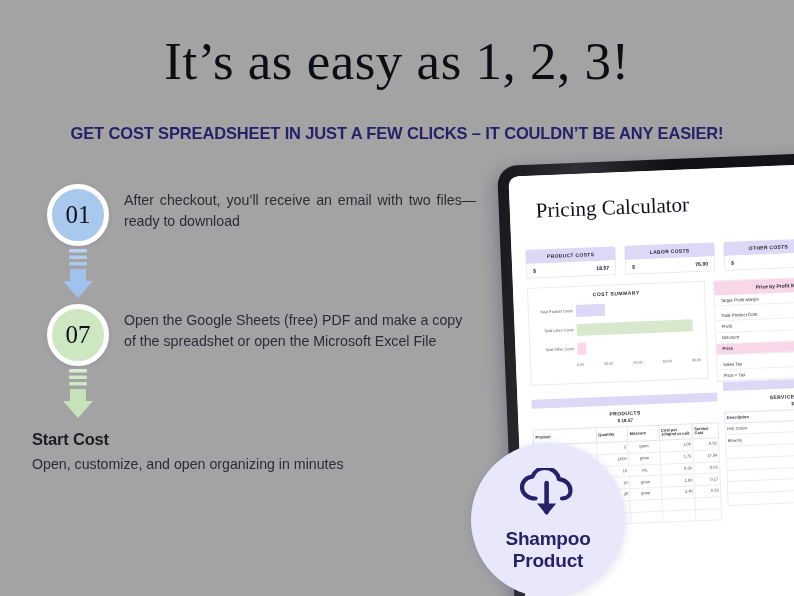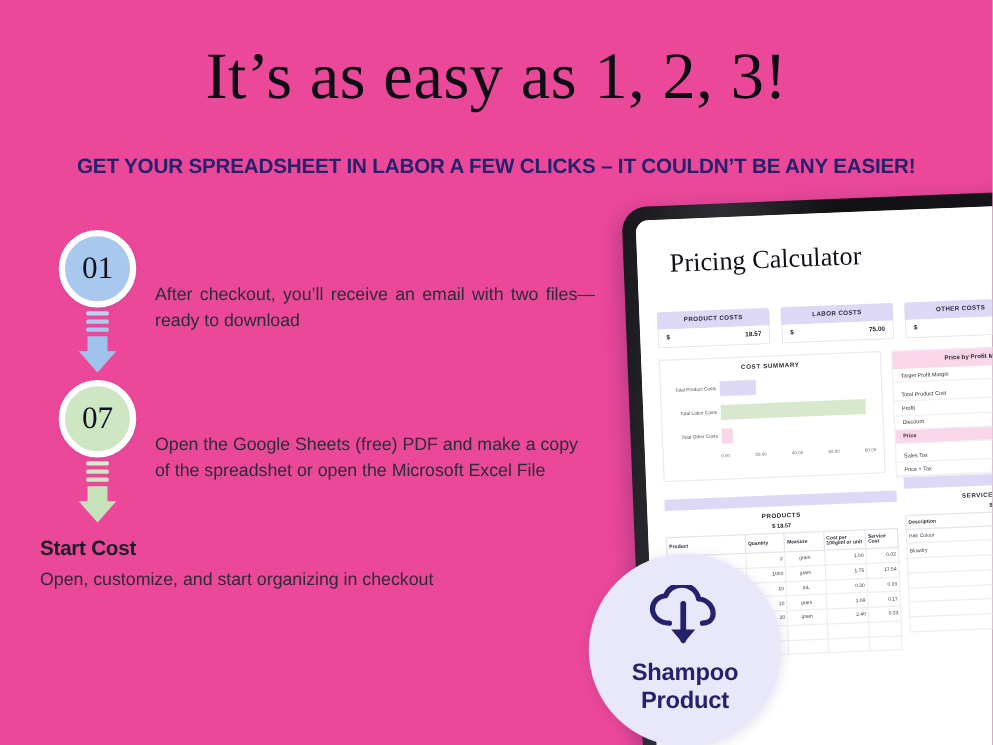--- a/index.html
+++ b/index.html
@@ -52,21 +52,21 @@
   
   #steps {
     position: absolute;
     left: 32px;
     top: 184px;
     width: 470px;
   }
   .step {
     position: relative;
     display: flex;
-    align-items: center;
+    align-items: flex-start;
   }
   .badge-col {
     width: 92px;
     flex: 0 0 92px;
     display: flex;
     flex-direction: column;
     align-items: center;
   }
   .badge {
     width: 62px;
@@ -340,24 +340,24 @@
     font-size: 19px;
     font-weight: bold;
     color: #26216b;
     line-height: 1.18;
     letter-spacing: -0.2px;
   }
 </style>
 </head>
 <body style="background: rgb(236, 235, 251);">
 
-<div id="page" style="background: #ec4899;">
+<div id="page" style="background: #a3a3a3;">
 
   <div id="title">It’s as easy as 1, 2, 3!</div>
-  <div id="subtitle">GET YOUR SPREADSHEET IN LABOR A FEW CLICKS – IT COULDN’T BE ANY EASIER!</div>
+  <div id="subtitle">GET COST SPREADSHEET IN JUST A FEW CLICKS – IT COULDN’T BE ANY EASIER!</div>
 
   <div id="steps">
 
     <div class="step" id="step-0">
       <div class="badge-col">
         <div class="badge" id="badge-0" style="background: rgb(168, 200, 238);">
           <span>01</span>
         </div>
         <svg class="connector" viewBox="0 0 34 56">
           <rect x="8" y="1" width="18" height="3.4" rx="1.2" fill="#b9d3f2"></rect>
@@ -384,21 +384,21 @@
         </svg>
       </div>
       <div class="text-col">
         <div class="step-desc">Open the Google Sheets (free) PDF and make a copy of the spreadshet or open the Microsoft Excel File</div>
       </div>
     </div>
 
     <div class="step" id="step-2">
       <div class="text-col">
         <div class="step-title">Start Cost</div>
-        <div class="step-desc">Open, customize, and start organizing in checkout</div>
+        <div class="step-desc">Open, customize, and open organizing in minutes</div>
       </div>
     </div>
 
   </div>
 
   <div id="tablet">
     <div id="tablet-frame"></div>
     <div id="tablet-screen">
       <div id="sheet">
 

